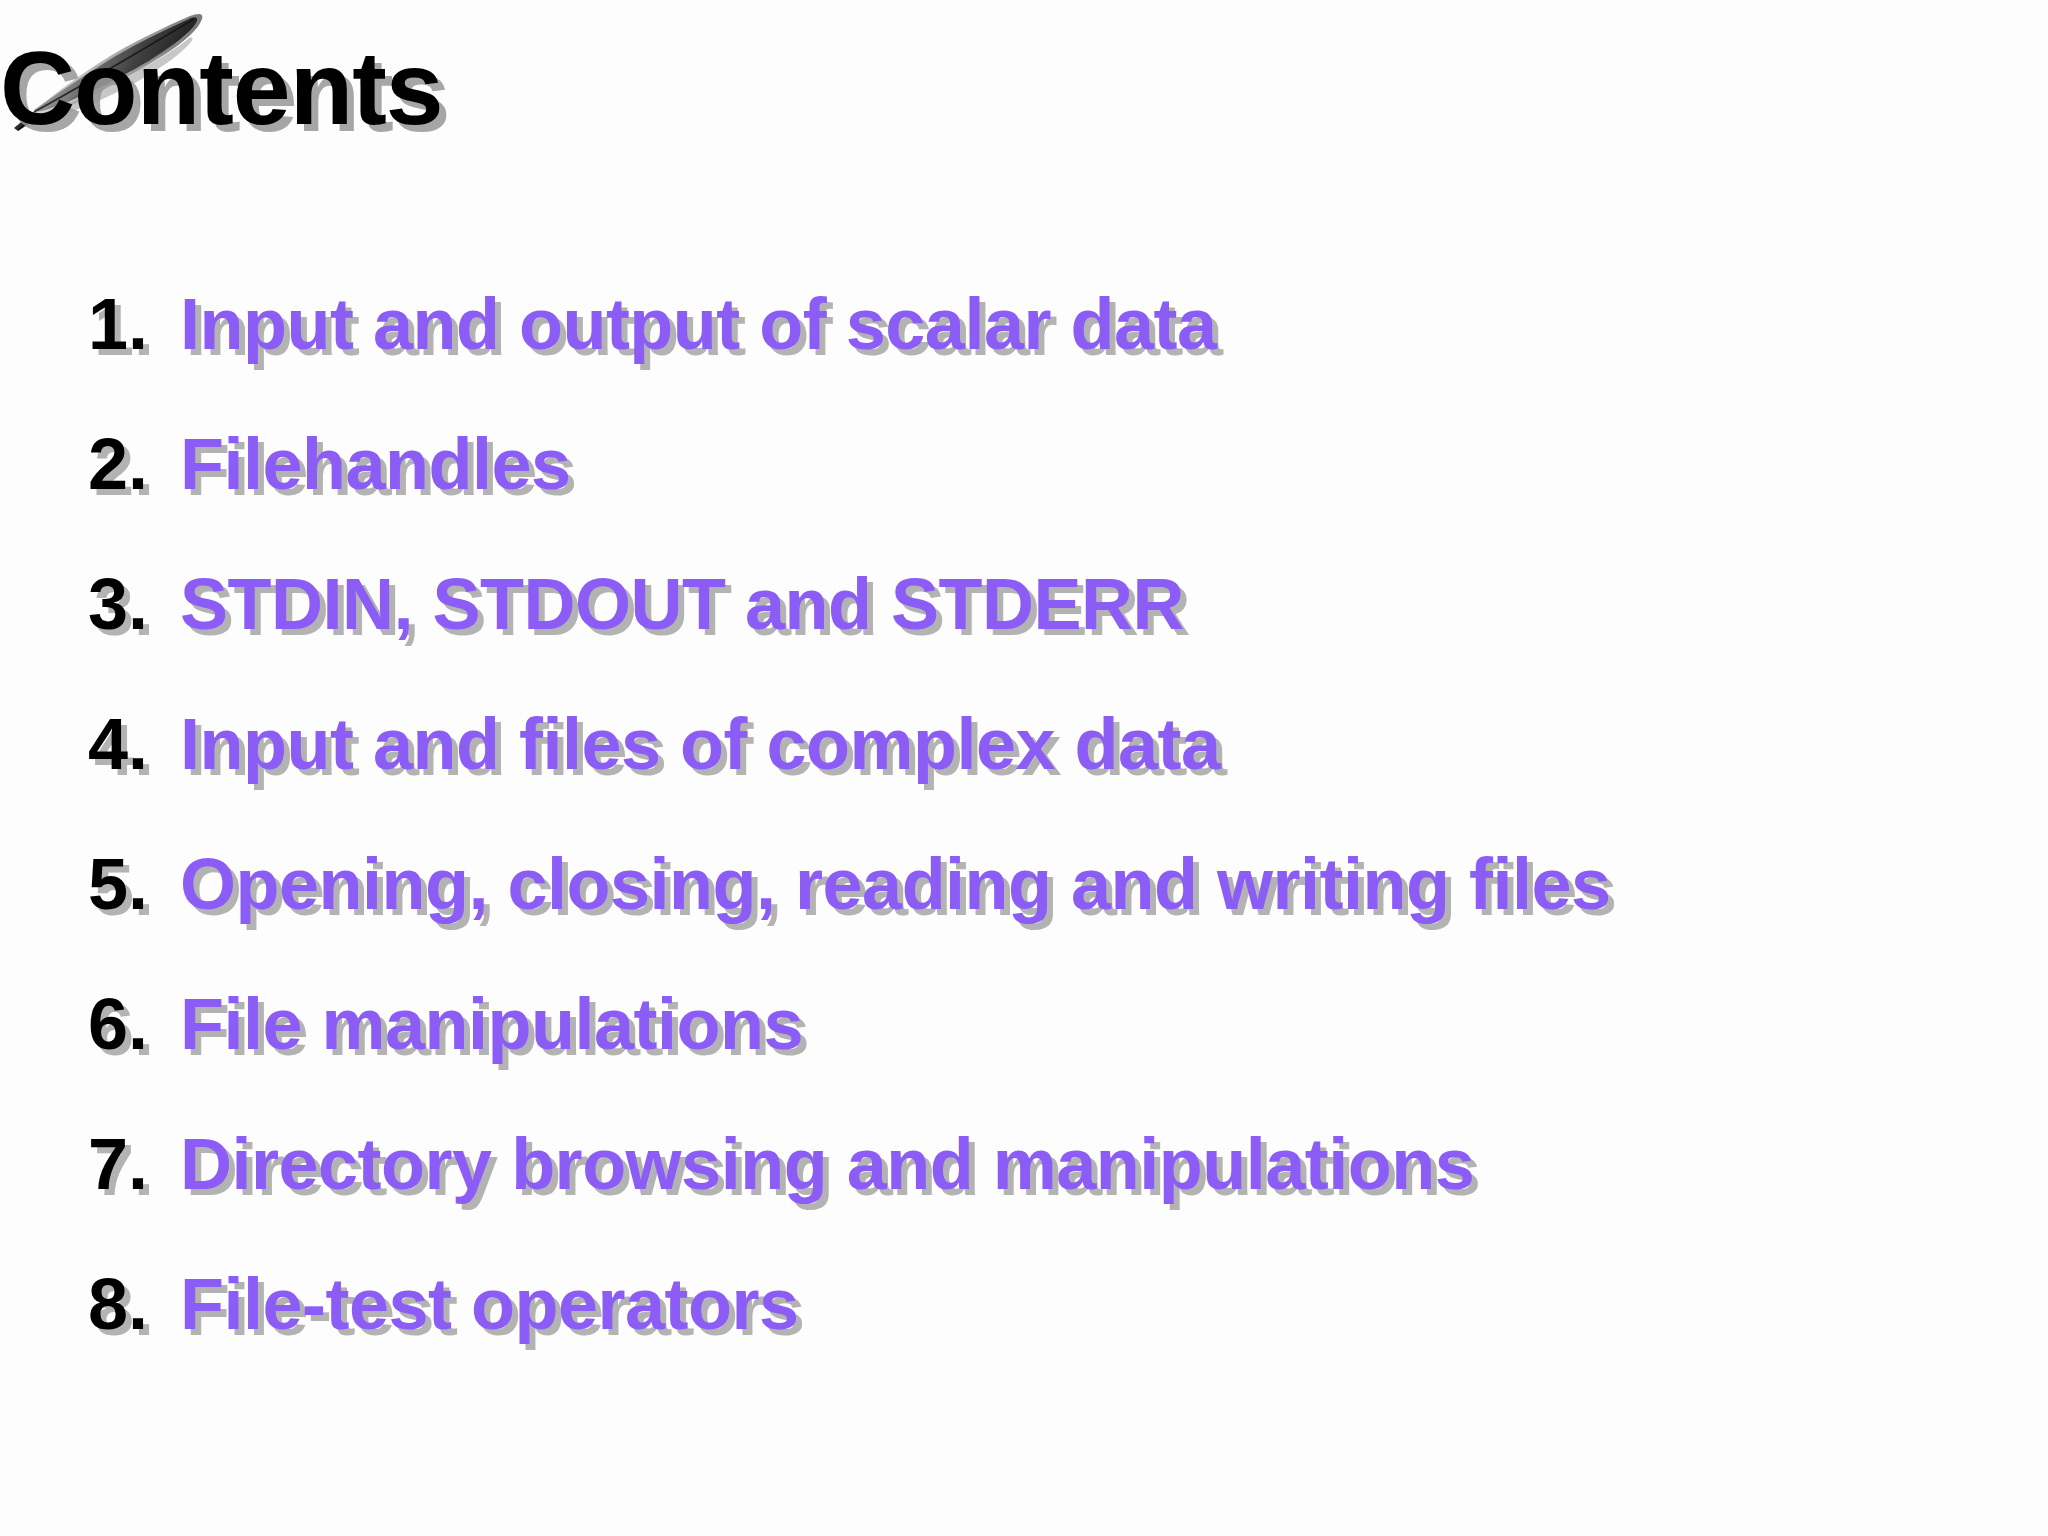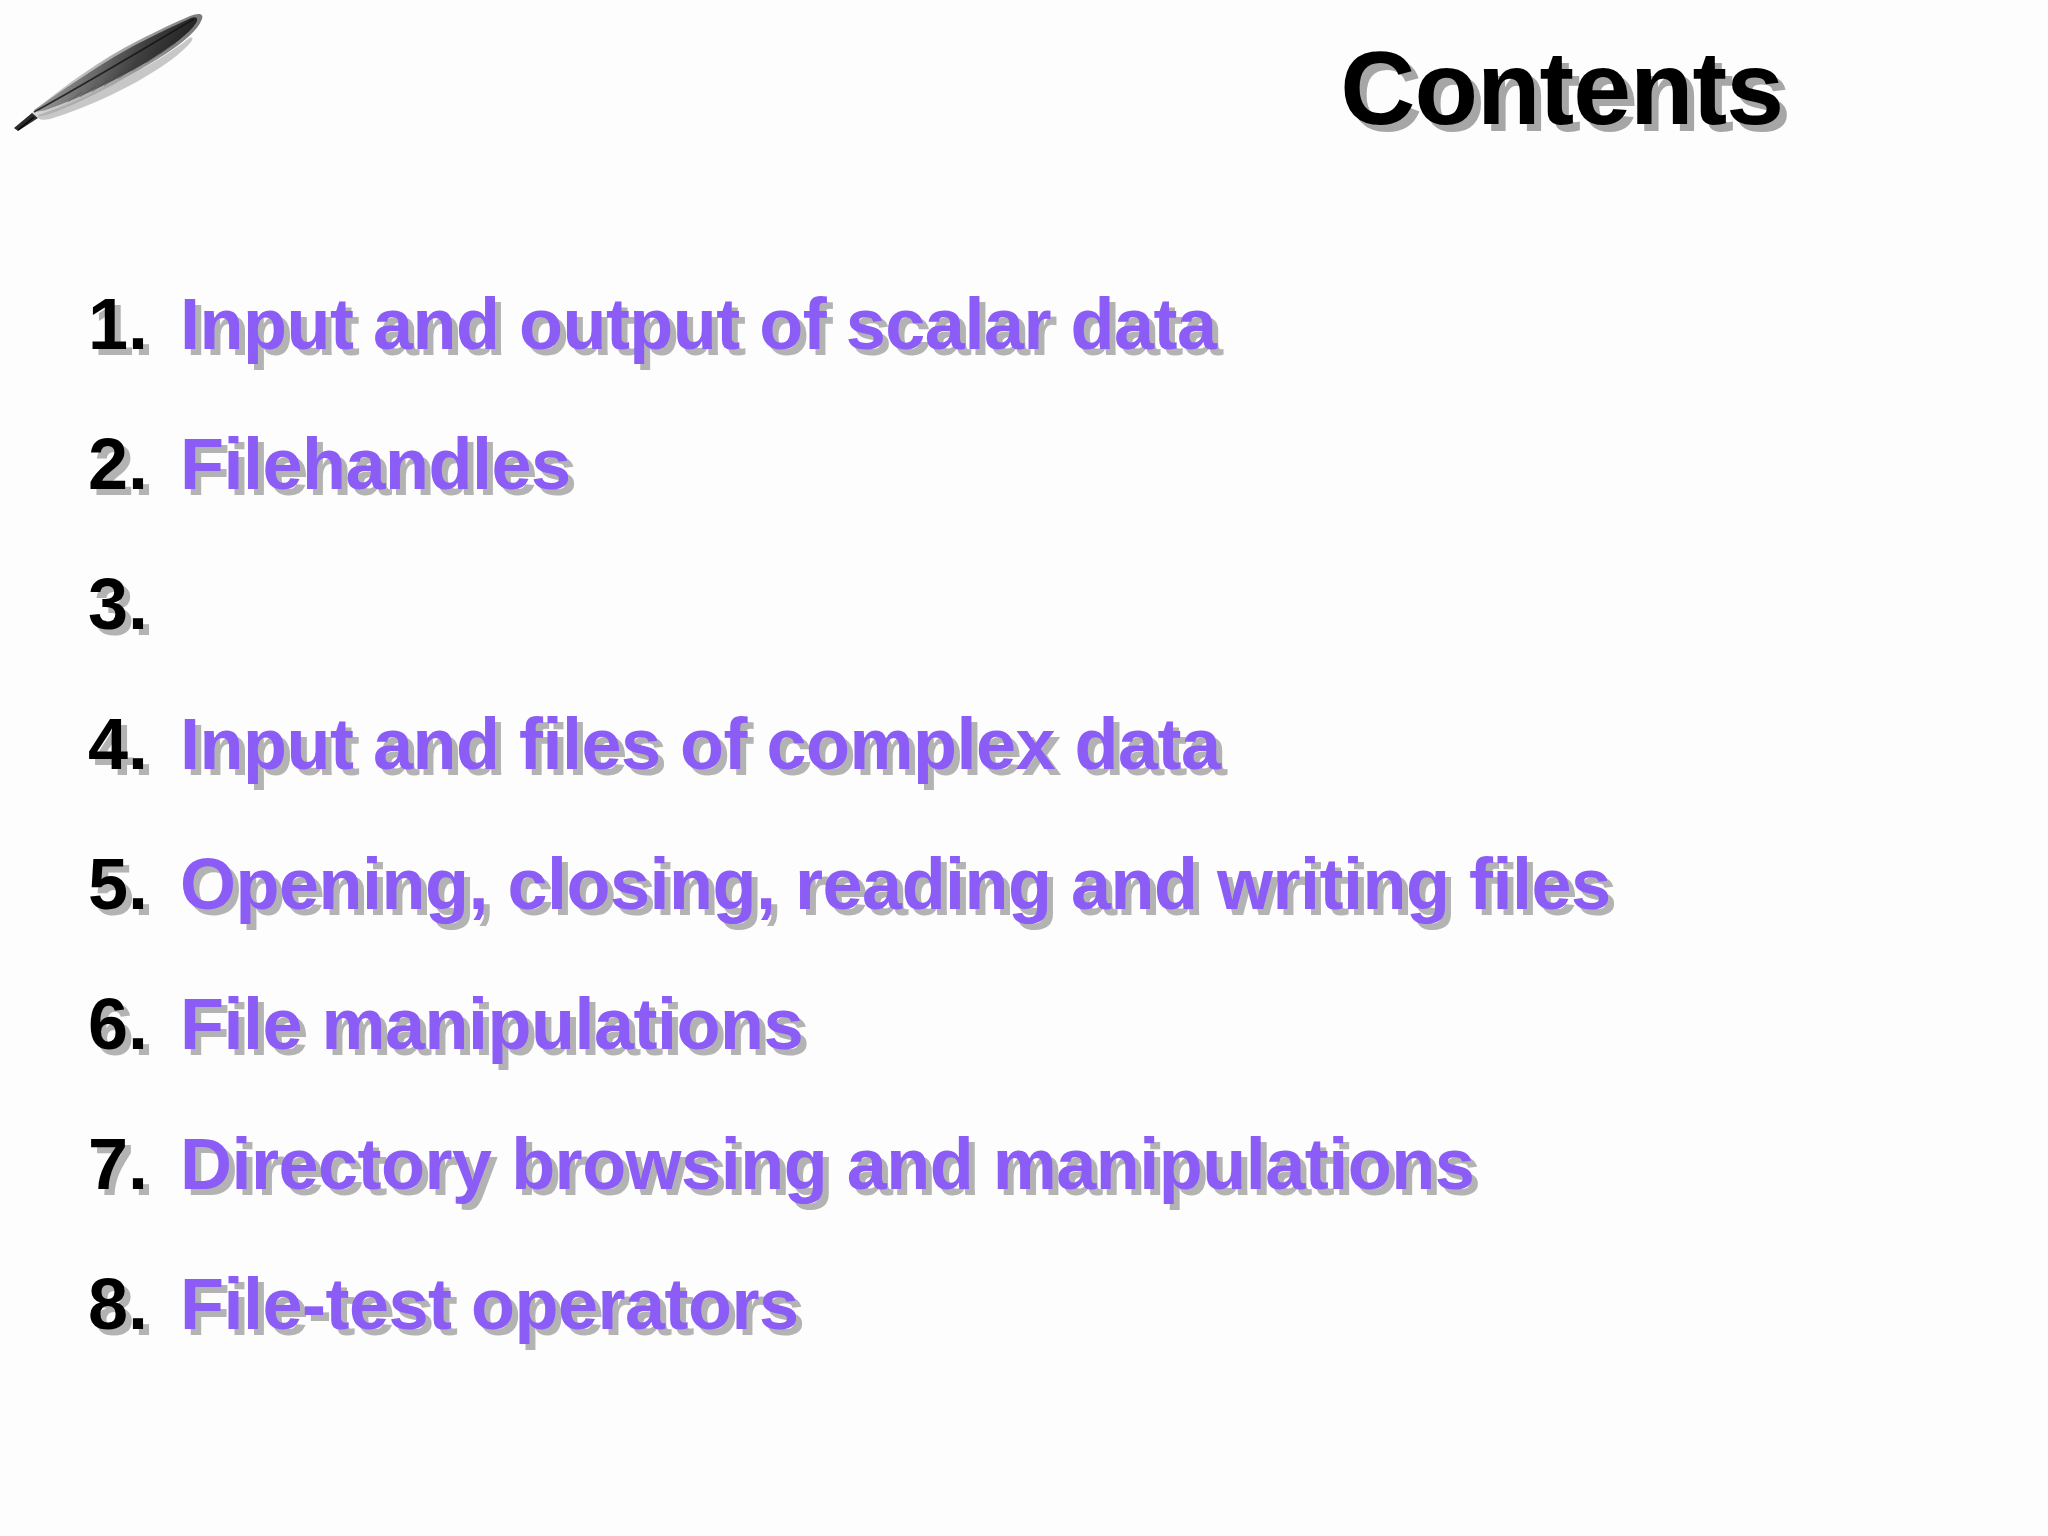--- a/index.html
+++ b/index.html
@@ -30,21 +30,21 @@
     height: 130px;
   }
   .logo svg { display: block; width: 240px; height: 130px; }
 
   
   .title-wrap {
     position: absolute;
     left: 0;
     top: 36px;
     width: 1783px;
-    text-align: right;
+    text-align: left;
   }
   .title {
     display: inline-block;
     font-family: "Liberation Sans", sans-serif;
     font-weight: bold;
     font-size: 104px;
     line-height: 1.0;
     letter-spacing: -1px;
     color: #000000;
     text-shadow: 7px 7px 0 rgba(150,150,150,0.85);
@@ -146,20 +146,21 @@
       <span class="label">Input and output of scalar data</span>
     </li>
 
     <li class="item">
       <span class="num">2.</span>
       <span class="label">Filehandles</span>
     </li>
 
     <li class="item">
       <span class="num">3.</span>
+      <span class="label">STDIN, STDOUT and STDERR</span>
     </li>
 
     <li class="item">
       <span class="num">4.</span>
       <span class="label">Input and files of complex data</span>
     </li>
 
     <li class="item">
       <span class="num">5.</span>
       <span class="label">Opening, closing, reading and writing files</span>

